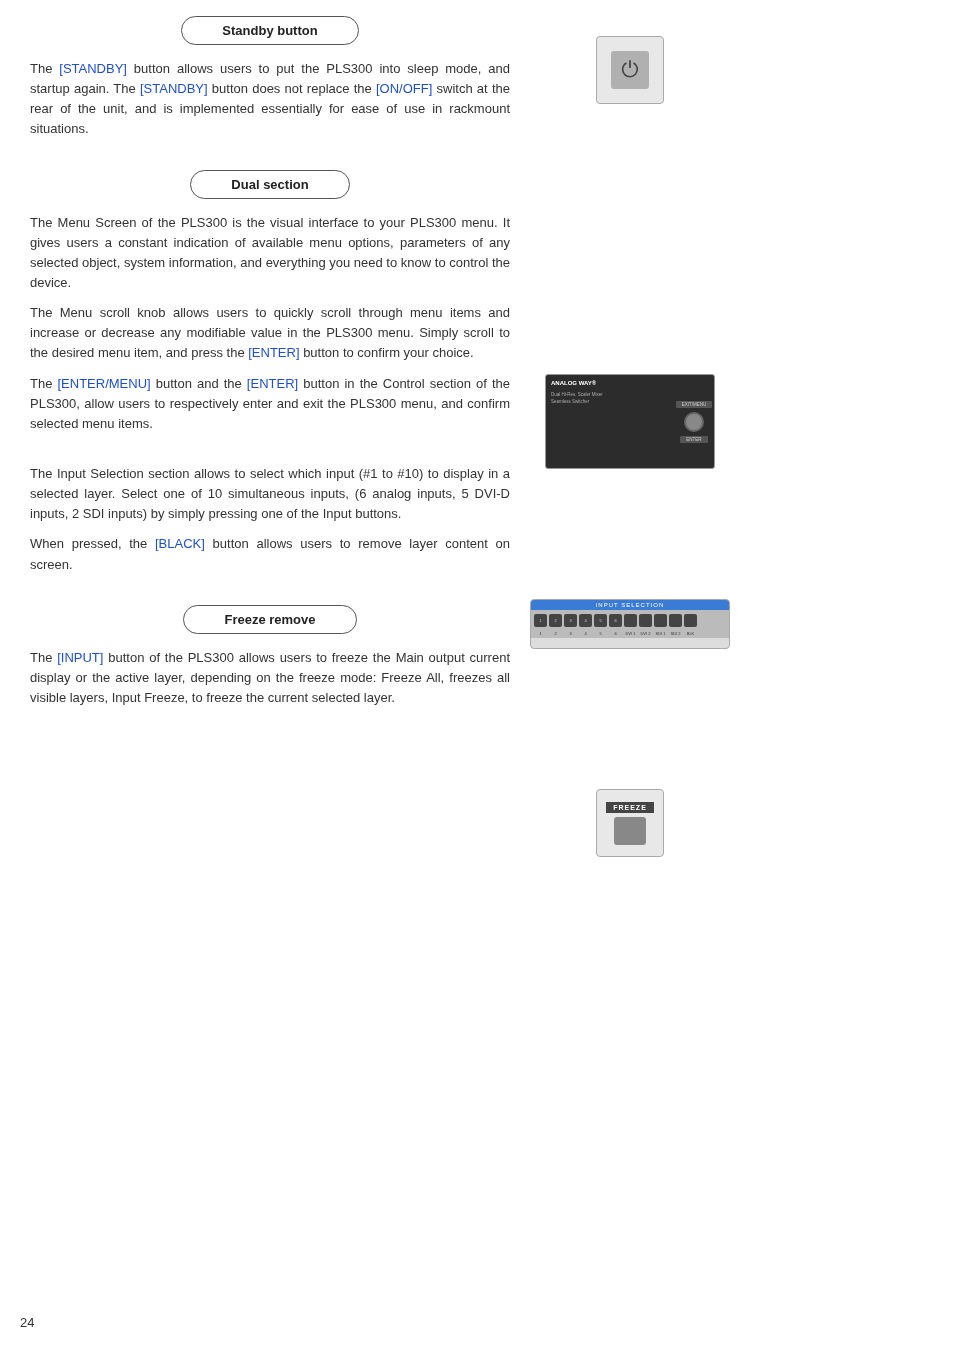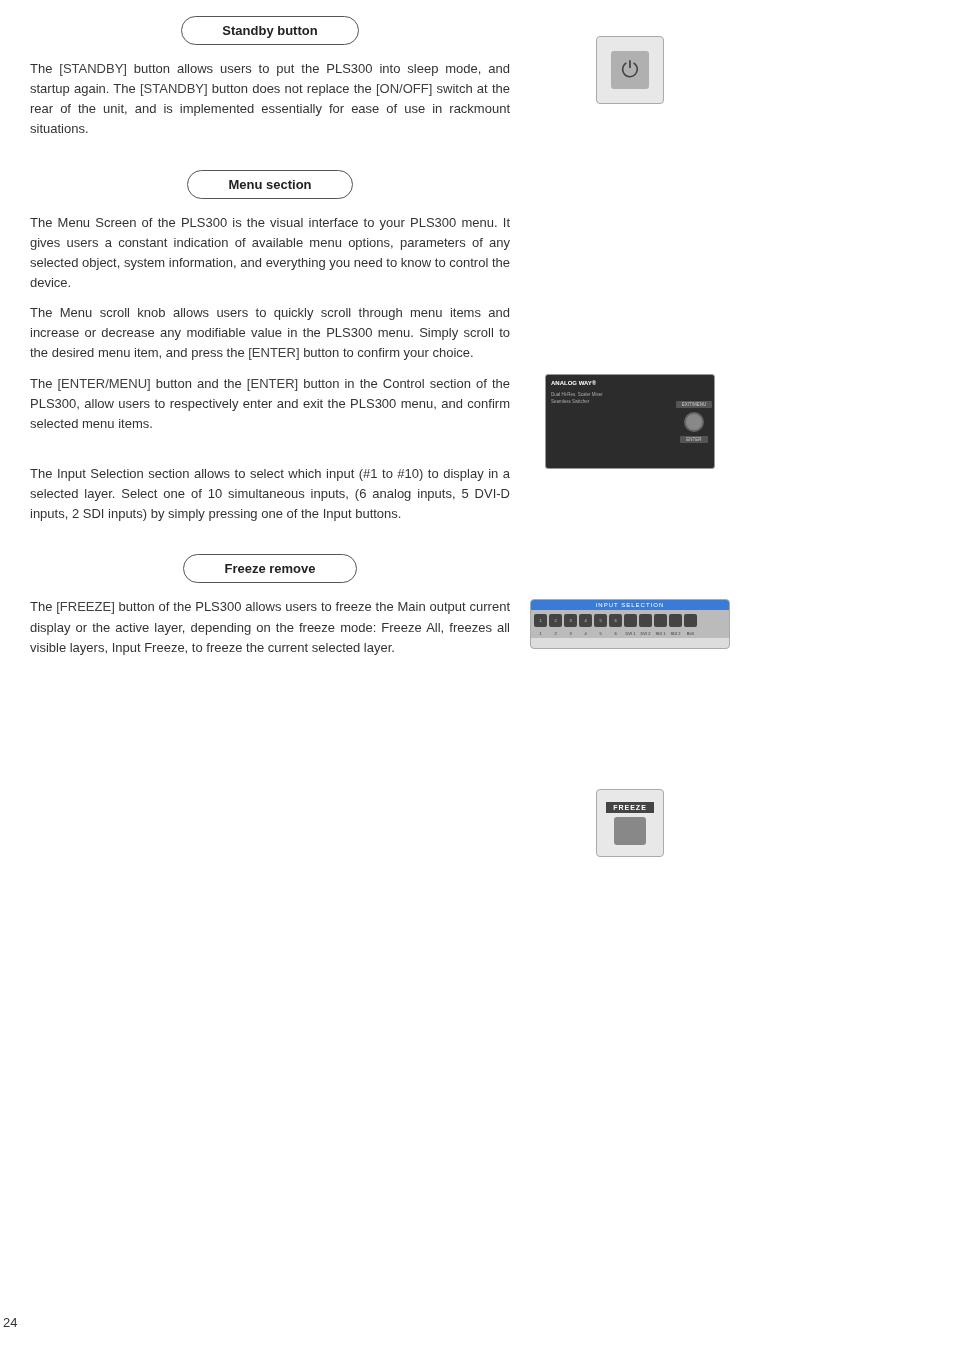--- a/index.html
+++ b/index.html
@@ -49,21 +49,21 @@
       font-size: 13px;
       line-height: 1.55;
       color: #333;
       text-align: justify;
       margin-bottom: 10px;
     }
     .section-body p {
       margin-bottom: 10px;
     }
     .highlight-blue {
-      color: #404040;
+      color: #1d4ed8;
       font-weight: normal;
     }
     .bold { font-weight: normal; }
     .section-block {
       margin-bottom: 30px;
     }
     
     .img-standby {
       width: 68px;
       height: 68px;
@@ -168,21 +168,21 @@
     }
     .freeze-btn {
       width: 32px;
       height: 28px;
       background: #888;
       border-radius: 3px;
     }
     .page-number {
       position: absolute;
       bottom: 20px;
-      left: 3px;
+      left: 20px;
       font-size: 13px;
       color: #333;
     }
     
     .menu-device-img {
       width: 170px;
       height: 95px;
       border: 1px solid #999;
       border-radius: 3px;
       background: #2c2c2c;
@@ -261,50 +261,53 @@
       </div>
       <div class="section-body">
         <p>
           The <span class="highlight-blue">[STANDBY]</span> button allows users to put the <span class="bold">PLS300</span> into sleep mode, and startup again. The <span class="highlight-blue">[STANDBY]</span> button does not replace the <span class="highlight-blue">[ON/OFF]</span> switch at the rear of the unit, and is implemented essentially for ease of use in rackmount situations.
         </p>
       </div>
     </div>
 
     <div class="section-block">
       <div class="section-header">
-        <span class="section-title">Menu section</span>
+        <span class="section-title">Dual section</span>
       </div>
       <div class="section-body">
         <p>
           The Menu Screen of the <span class="bold">PLS300</span> is the visual interface to your <span class="bold">PLS300</span> menu. It gives users a constant indication of available menu options, parameters of any selected object, system information, and everything you need to know to control the device.
         </p>
         <p>
           The Menu scroll knob allows users to quickly scroll through menu items and increase or decrease any modifiable value in the <span class="bold">PLS300</span> menu. Simply scroll to the desired menu item, and press the <span class="highlight-blue">[ENTER]</span> button to confirm your choice.
         </p>
         <p>
           The <span class="highlight-blue">[ENTER/MENU]</span> button and the <span class="highlight-blue">[ENTER]</span> button in the Control section of the <span class="bold">PLS300,</span> allow users to respectively enter and exit the <span class="bold">PLS300</span> menu, and confirm selected menu items.
         </p>
       </div>
     </div>
 
     <div class="section-block">
       <div class="section-body">
         <p>
           The Input Selection section allows to select which input (#1 to #10) to display in a selected layer. Select one of 10 simultaneous inputs, (6 analog inputs, 5 DVI-D inputs, 2 SDI inputs) by simply pressing one of the Input buttons.
+        </p>
+        <p>
+          When pressed, the <span class="highlight-blue">[BLACK]</span> button allows users to remove layer content on screen.
         </p>
       </div>
     </div>
 
     <div class="section-block">
       <div class="section-header">
         <span class="section-title">Freeze remove</span>
       </div>
       <div class="section-body">
         <p>
-          The <span class="highlight-blue">[FREEZE]</span> button of the <span class="bold">PLS300</span> allows users to freeze the Main output current display or the active layer, depending on the freeze mode: Freeze All, freezes all visible layers, Input Freeze, to freeze the current selected layer.
+          The <span class="highlight-blue">[INPUT]</span> button of the <span class="bold">PLS300</span> allows users to freeze the Main output current display or the active layer, depending on the freeze mode: Freeze All, freezes all visible layers, Input Freeze, to freeze the current selected layer.
         </p>
       </div>
     </div>
 
   </div>
 
   <div class="right-col">
 
     <div class="img-standby">
       <div class="standby-icon">

